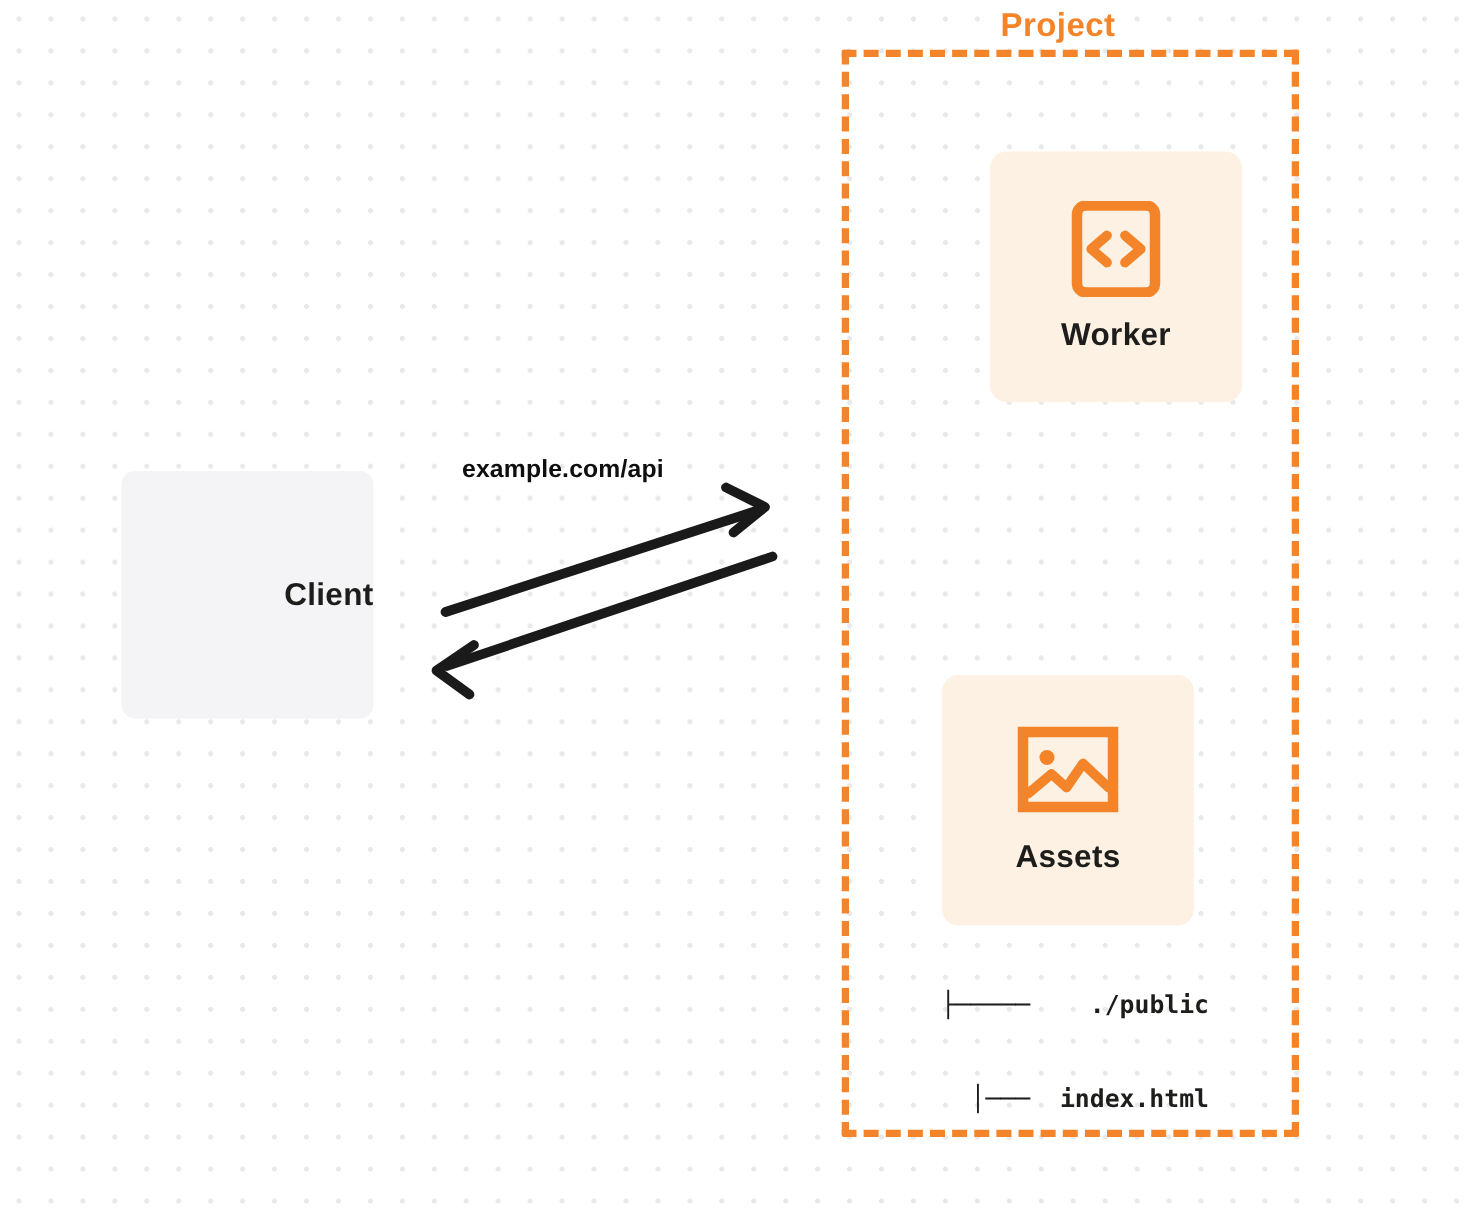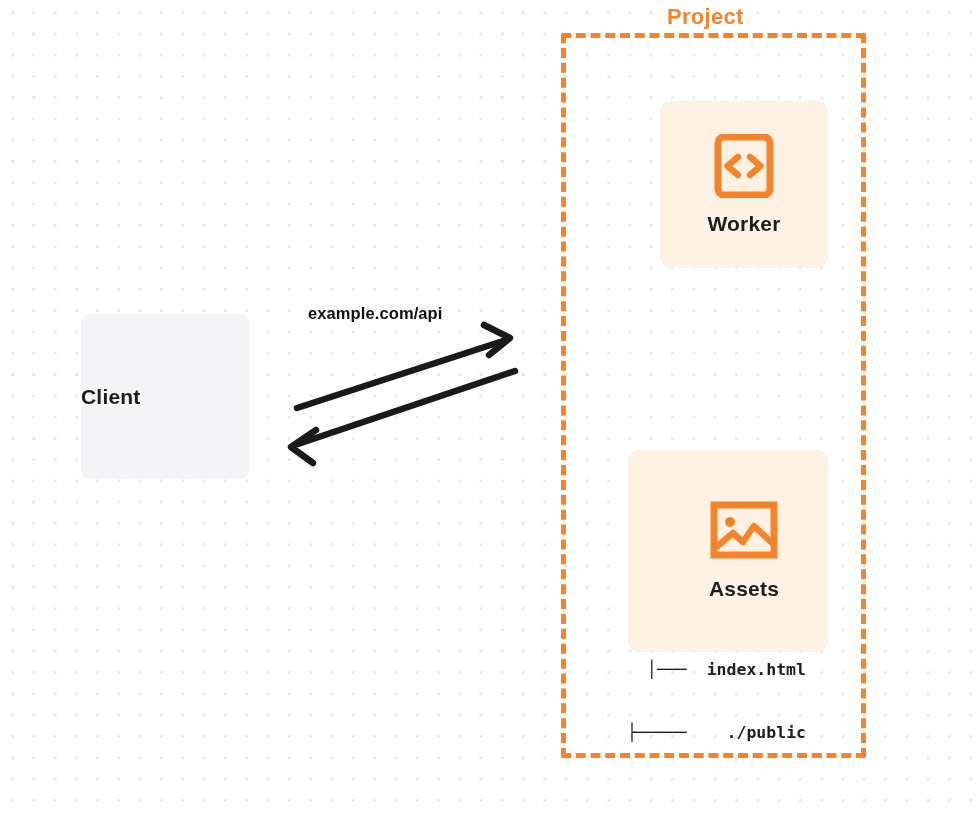--- a/index.html
+++ b/index.html
@@ -29,21 +29,21 @@
   #client-node {
     position: absolute;
     left: 81px;
     top: 314px;
     width: 168px;
     height: 165px;
     background: #f4f4f6;
     border-radius: 9px;
     display: flex;
     align-items: center;
-    justify-content: flex-start;
+    justify-content: flex-end;
   }
   #client-node .node-label {
     font-size: 21px;
     font-weight: bold;
     color: #1d1d1b;
     letter-spacing: 0.2px;
   }
 
   
   #project-group {
@@ -84,22 +84,21 @@
     left: 632px;
     top: 101px;
     width: 168px;
     height: 167px;
     margin-left: 28px;
   }
   #assets-node {
     left: 628px;
     top: 450px;
     width: 168px;
-    height: 202px;
-    padding-left: 32px;
+    height: 167px;
   }
   .service-card .card-icon {
     width: 60px;
     height: 64px;
     display: block;
     margin-bottom: 14px;
   }
   #assets-node .card-icon {
     width: 68px;
     height: 58px;
@@ -175,22 +174,22 @@
   <div id="assets-node" class="service-card">
     <svg class="card-icon" viewBox="0 0 68 58" fill="none">
       <rect x="4" y="4" width="60" height="50" stroke="#f3842a" stroke-width="7" fill="none"></rect>
       <circle cx="20" cy="21" r="5" fill="#f3842a"></circle>
       <path d="M7.5 45 L23 32 L33 41 L44 25 L61 41" stroke="#f3842a" stroke-width="6.5" stroke-linecap="round" stroke-linejoin="round" fill="none"></path>
     </svg>
     <span class="node-label">Assets</span>
   </div>
 
   <div id="assets-file-tree">
+    <span class="tree-row">├─────    ./public</span>
     <span class="tree-row"> │───  index.html</span>
-    <span class="tree-row">├─────    ./public</span>
     
   </div>
 
   <svg id="arrow-layer" viewBox="0 0 980 818">
     <g>
       <path d="M297 408 L503 341" stroke="#1a1a1a" stroke-width="6.5" stroke-linecap="round" fill="none"></path>
       <path d="M484 325 L510 338 L489 355" stroke="#1a1a1a" stroke-width="6.5" stroke-linecap="round" stroke-linejoin="round" fill="none"></path>
     </g>
     <g>
       <path d="M515 371 L298 444" stroke="#1a1a1a" stroke-width="6.5" stroke-linecap="round" fill="none"></path>

